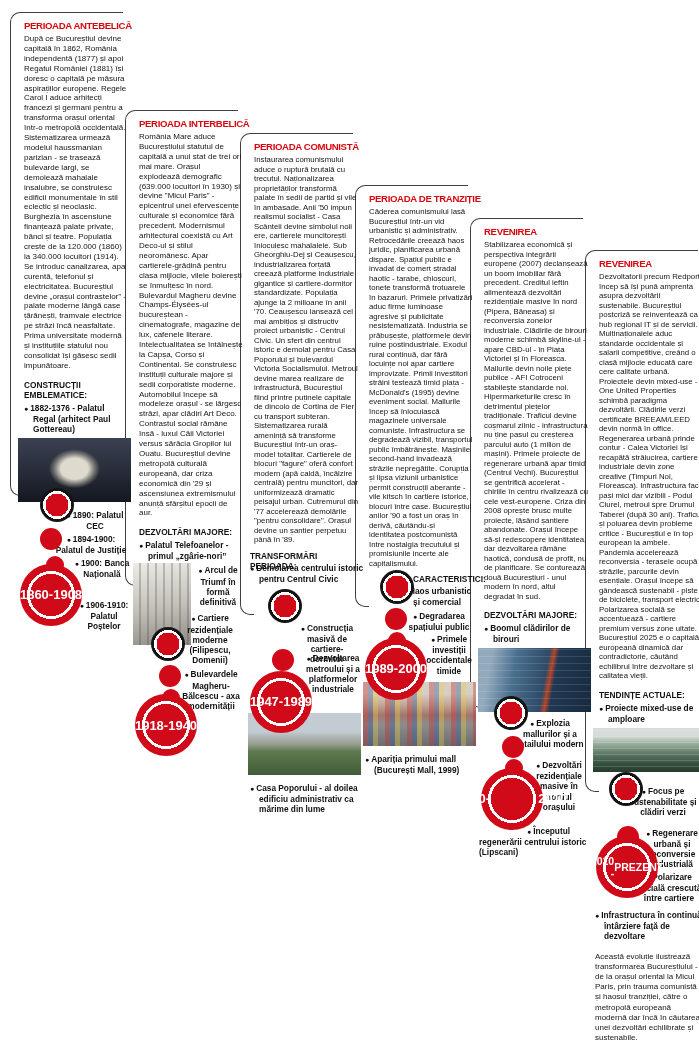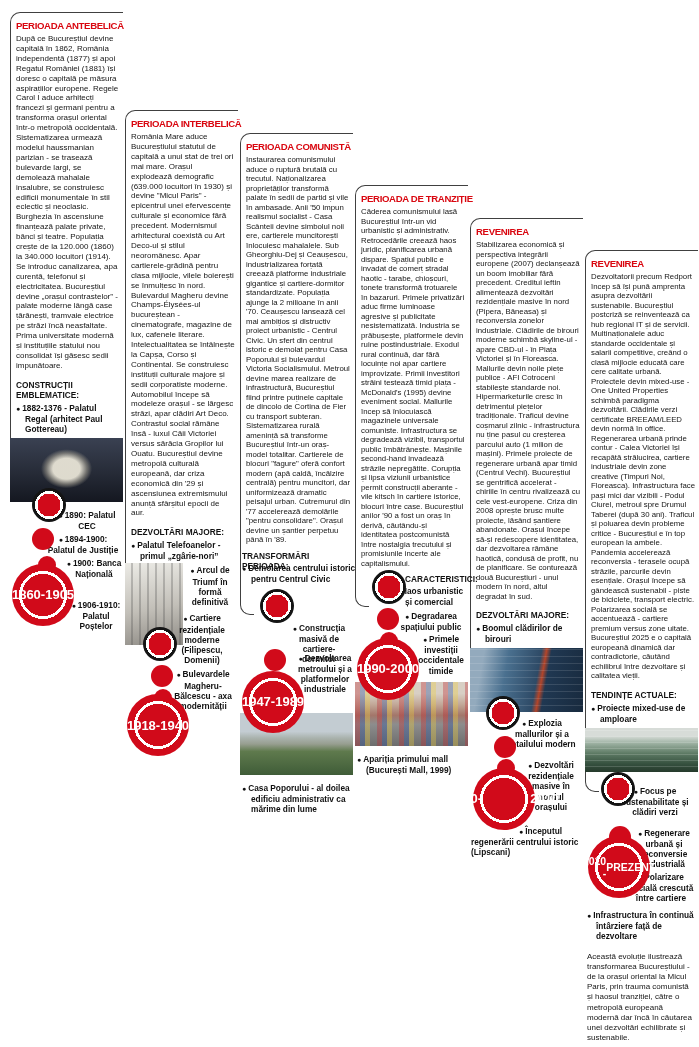--- a/index.html
+++ b/index.html
@@ -1,20 +1,20 @@
 <!DOCTYPE html>
 <html><head>
 <meta charset="utf-8">
 <style>
   html,body{margin:0;padding:0;}
   body{
     width:699px;height:1047px;position:relative;background:#ffffff;
     font-family:"Liberation Sans","DejaVu Sans",sans-serif;overflow:hidden;
   }
-  .column{position:absolute;width:113px;}
+  .column{position:absolute;width:113px;padding-left:8px;}
   .frame-top{position:absolute;top:0;left:0;width:112px;height:14px;
     border-top:1.5px solid #404040;border-left:1.5px solid #404040;
     border-top-left-radius:10px;z-index:0;}
   .frame-side{position:absolute;top:13px;left:0;width:13px;
     border-left:1.5px solid #404040;border-bottom:1.5px solid #404040;
     border-bottom-left-radius:10px;z-index:0;}
   .tbox{position:relative;padding:8px 3px 0 6px;z-index:1;}
   .col-header{font-size:9.6px;line-height:11px;font-weight:bold;color:#d90710;
     letter-spacing:-0.35px;margin:0 0 3px 0;white-space:nowrap;}
   .body{font-size:8px;line-height:9.9px;color:#151515;margin:0;text-align:left;}
@@ -77,21 +77,21 @@
   <div class="photo ph1"></div>
   <div class="cluster" style="height:175px;">
     <div class="ringed" style="left:22px;top:-14px;"></div>
     <div class="milestone" style="left:46px;top:8px;width:62px;">1890: Palatul CEC</div>
     <div class="dot d22" style="left:22px;top:26px;"></div>
     <div class="milestone" style="left:36px;top:32px;width:74px;">1894-1900: Palatul de Justiție</div>
     <div class="dot d18" style="left:28px;top:54px;"></div>
     <div class="milestone" style="left:56px;top:56px;width:56px;">1900: Banca Națională</div>
     <div class="year" style="left:2px;top:62px;">
       <span>1860-</span>
-      <span>1905</span>
+      <span>1908</span>
     </div>
     <div class="milestone" style="left:60px;top:98px;width:52px;">1906-1910: Palatul Poștelor</div>
   </div>
 </section>
 
 <section class="column" style="left:125px;top:110px;">
   <div class="frame-top"></div>
   <div class="frame-side" style="height:462px;"></div>
   <div class="tbox">
     <h2 class="col-header">PERIOADA INTERBELICĂ</h2>
@@ -147,21 +147,21 @@
   </div>
   <div class="cluster" style="height:250px;">
     <div class="ringed" style="left:17px;top:2px;"></div>
     <h3 class="sec-label" style="position:absolute;left:50px;top:6px;width:62px;margin:0;">CARACTERISTICI:</h3>
     <div class="milestone" style="left:38px;top:18px;width:72px;">Haos urbanistic și comercial</div>
     <div class="dot d22" style="left:22px;top:40px;"></div>
     <div class="milestone" style="left:44px;top:43px;width:64px;">Degradarea spațiului public</div>
     <div class="dot d18" style="left:25px;top:64px;"></div>
     <div class="milestone" style="left:60px;top:66px;width:52px;">Primele investiții occidentale timide</div>
     <div class="year" style="left:2px;top:70px;">
-      <span>1990-</span>
+      <span>1989-</span>
       <span>2000</span>
     </div>
     <div class="photo-abs ph4" style="left:0;top:114px;width:113px;"></div>
     <div class="milestone left" style="left:2px;top:186px;width:106px;">Apariția primului mall (București Mall, 1999)</div>
   </div>
 </section>
 
 <section class="column" style="left:470px;top:218px;">
   <div class="frame-top"></div>
   <div class="frame-side" style="height:476px;"></div>

